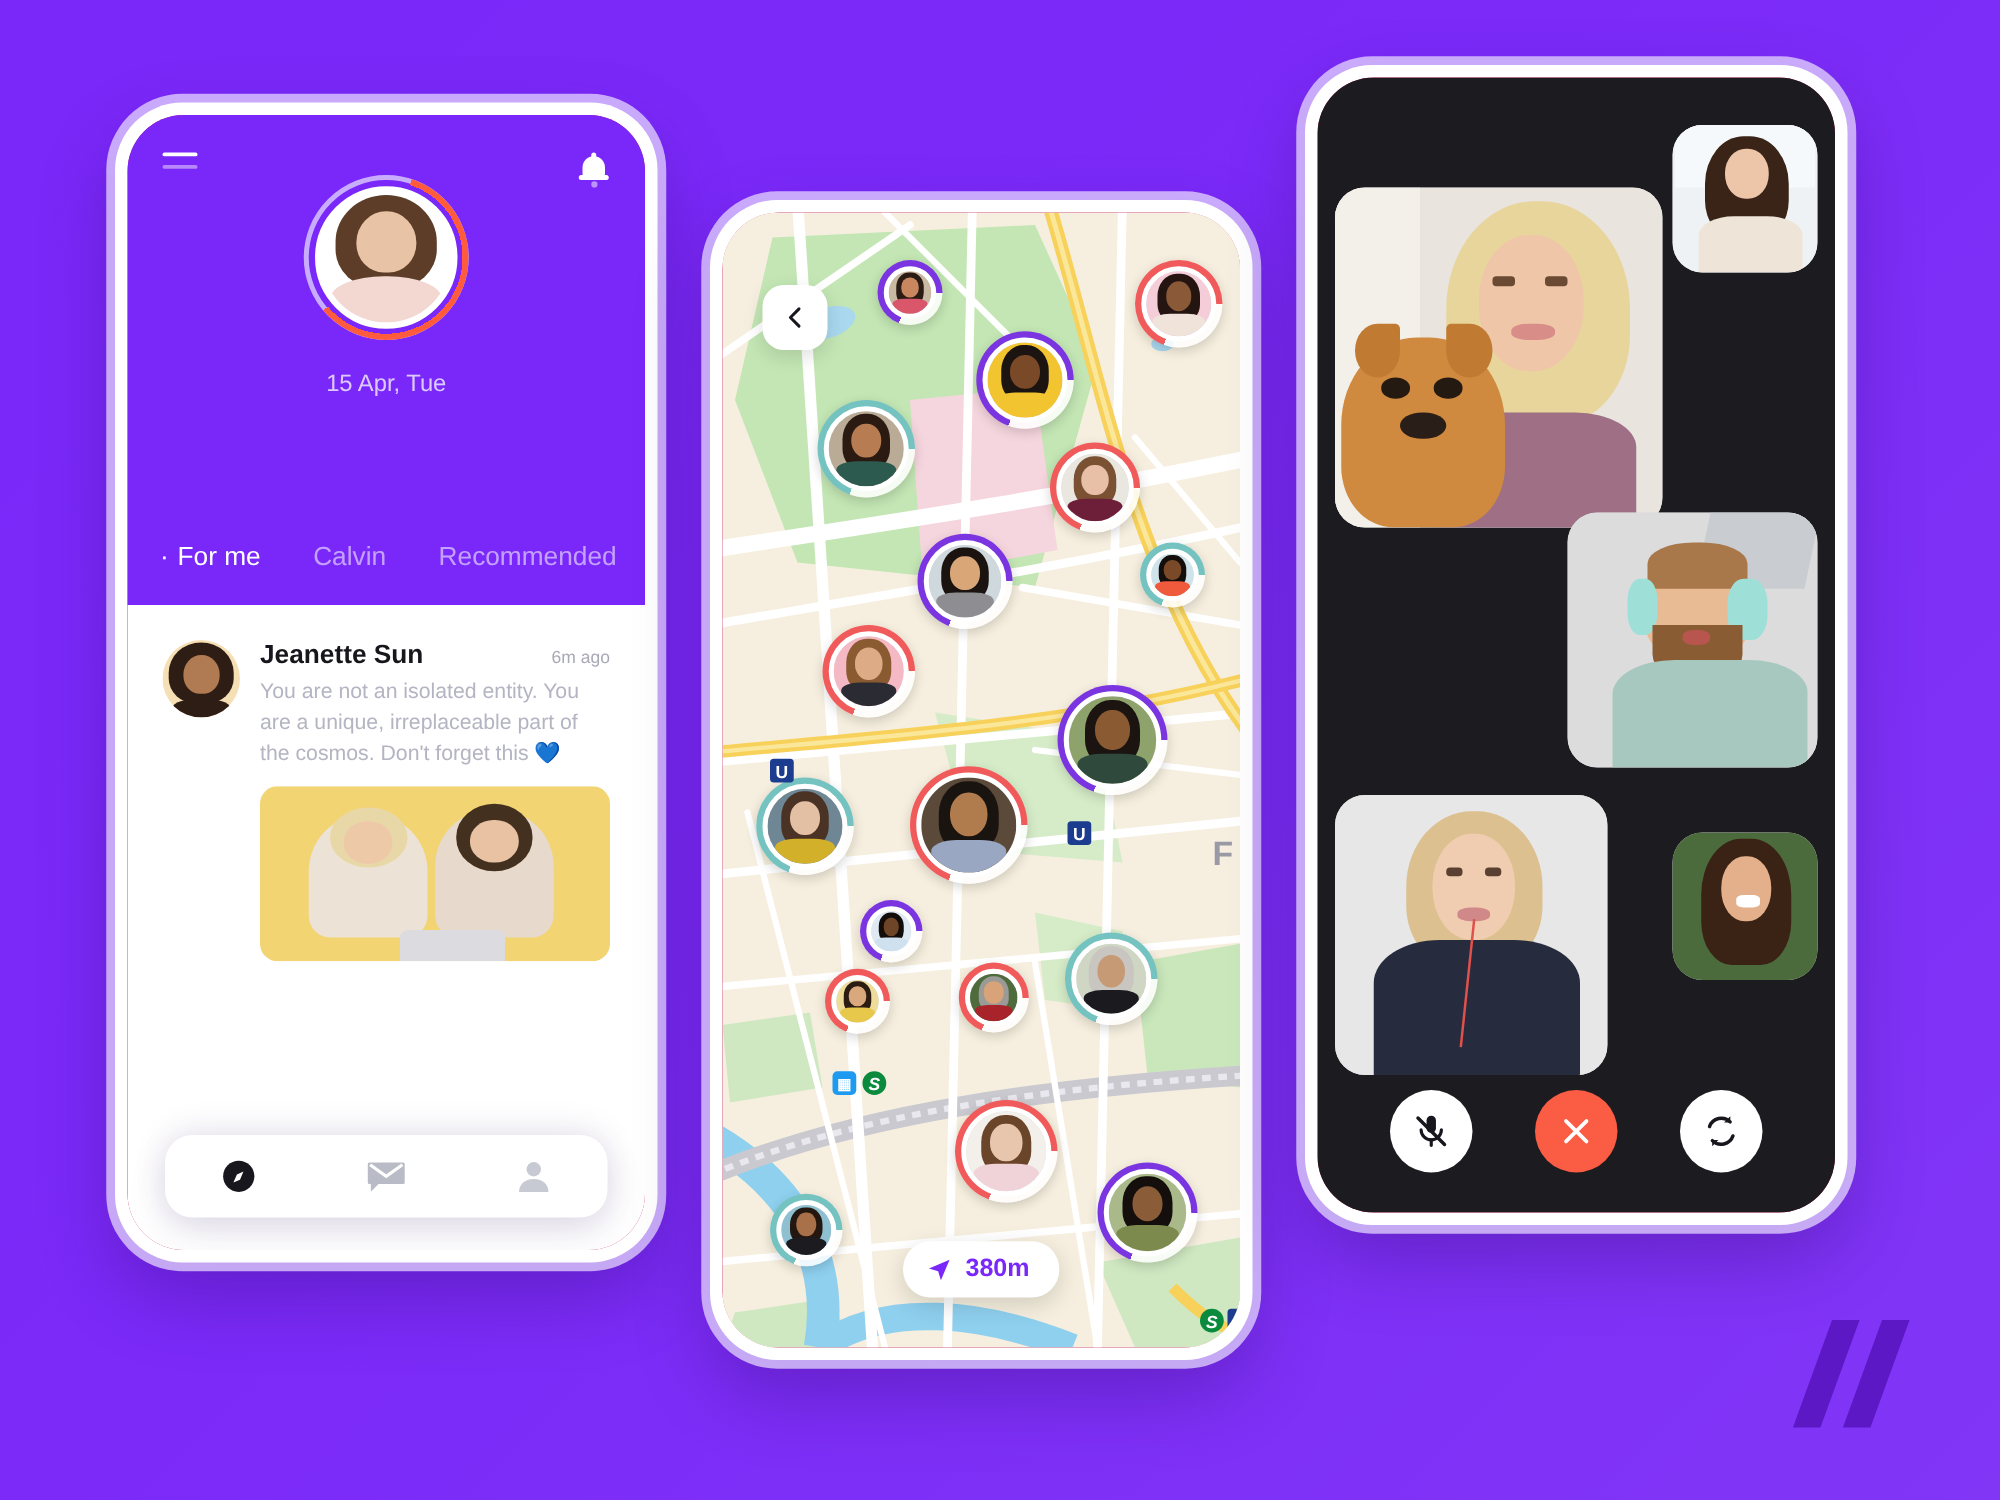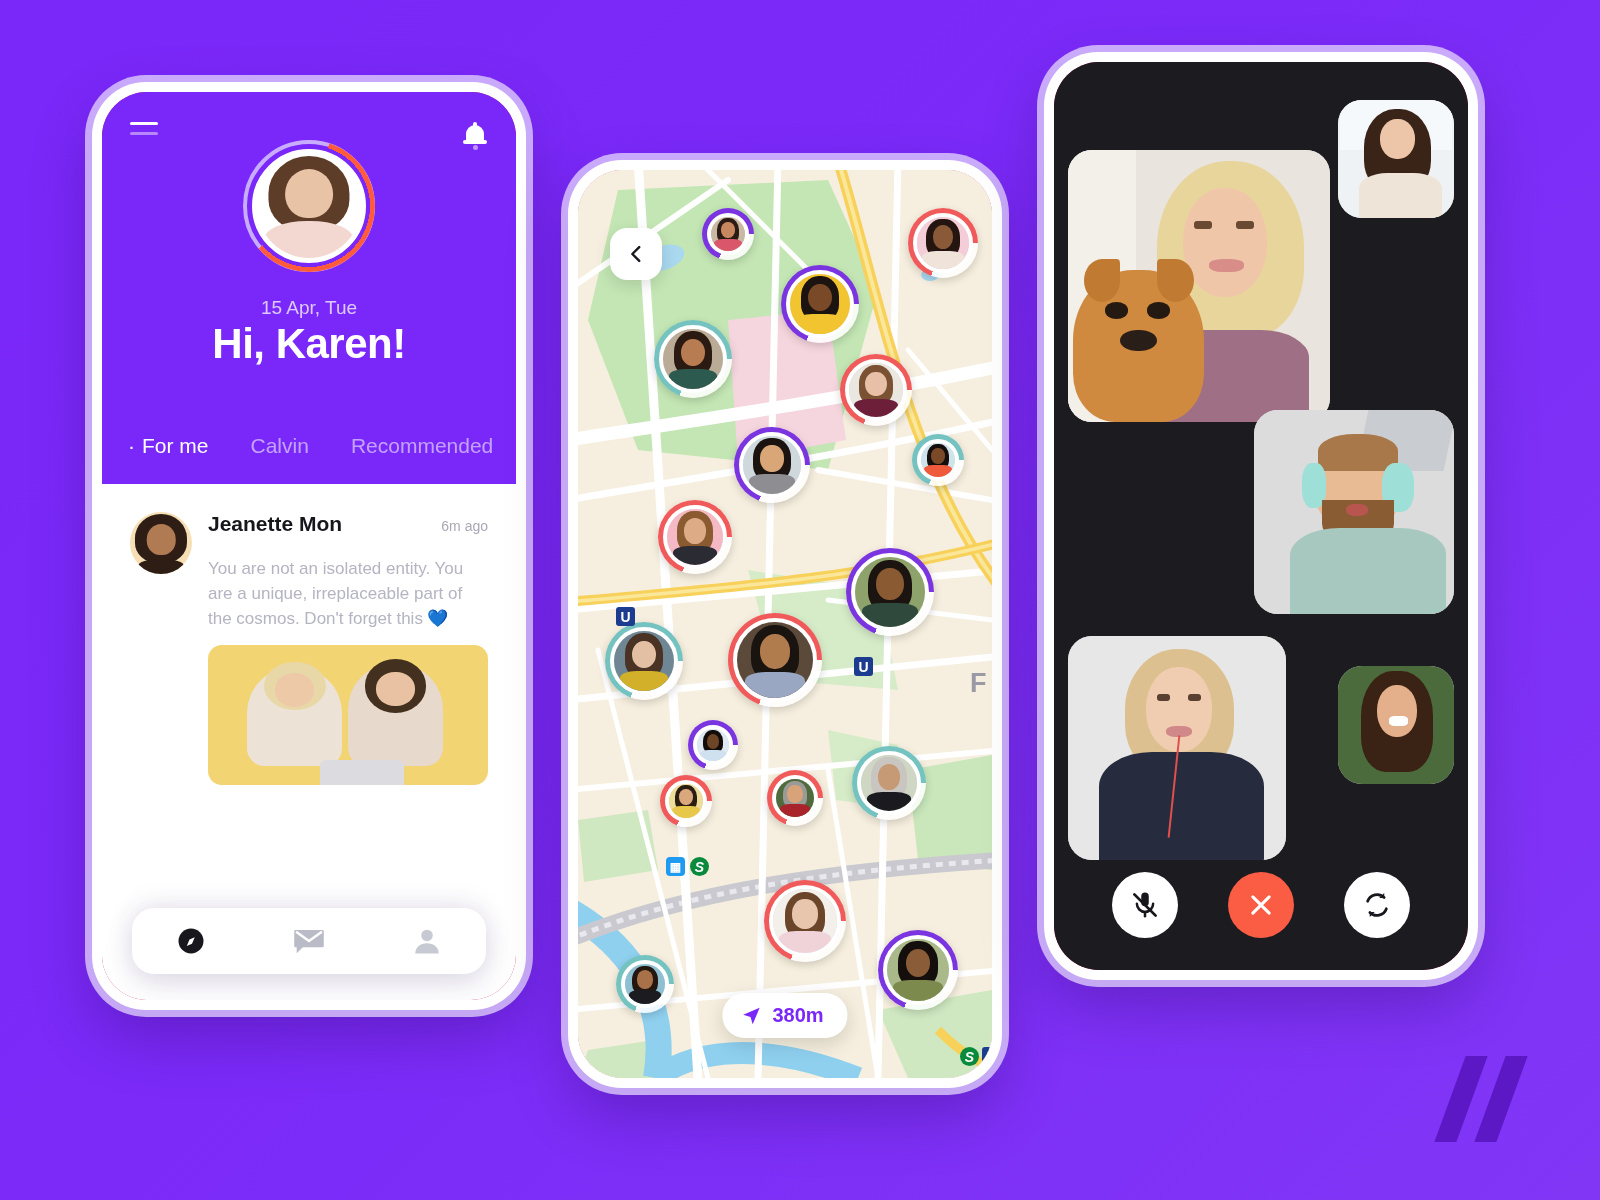--- a/index.html
+++ b/index.html
@@ -89,21 +89,21 @@
   .post { display: flex; gap: 16px; padding: 28px 28px 0 28px; position: relative; }
   .post + .post::before {
     content: ""; position: absolute; left: 28px; right: 28px; top: 0;
     height: 1px; background: #ececf1;
   }
   .post-av { width: 62px; height: 62px; border-radius: 50%; flex: none; overflow: hidden; position: relative; }
   .post-body { flex: 1; min-width: 0; }
   .post-head { display: flex; justify-content: space-between; align-items: baseline; }
   .post-name { font-size: 21px; font-weight: bold; color: #16161c; }
   .post-time { font-size: 14px; color: #a9a9b6; white-space: nowrap; }
-  .post-text { font-size: 17px; line-height: 1.46; color: #b4b4c2; margin-top: 21px; }
+  .post-text { font-size: 17px; line-height: 1.46; color: #b4b4c2; margin-top: 5px; }
   .post-img { margin-top: 14px; border-radius: 14px; height: 140px; overflow: hidden; position: relative; }
 
   .tabbar {
     position: absolute; left: 30px; right: 30px; bottom: 26px; height: 66px;
     background: #fff; border-radius: 22px;
     box-shadow: 0 -4px 26px rgba(60,40,110,0.10), 0 12px 30px rgba(60,40,110,0.13);
     display: flex; align-items: center;
   }
   .tabbar-item { flex: 1; display: flex; align-items: center; justify-content: center; cursor: pointer; }
 
@@ -191,21 +191,20 @@
           <div class="ph">
             <div class="bg" style="background:#ffffff"></div>
             <div class="hair" style="top:2%;width:78%;height:72%;background:#5d3d28"></div>
             <div class="face" style="top:14%;width:46%;height:48%;background:#e9c3a6"></div>
             <div class="body" style="width:86%;height:36%;background:#f3d8d2"></div>
           </div>
         </div>
       </div>
 
       <div class="date-line">15 Apr, Tue</div>
-      <div class="greeting">Hi, Karen!</div>
 
       <div class="tabs">
         <div class="tab active">For me</div>
         <div class="tab">Calvin</div>
         <div class="tab">Recommended</div>
       </div>
     </div>
 
     <div class="feed">
 
@@ -213,21 +212,21 @@
         <div class="post-av">
           <div class="ph">
             <div class="bg" style="background:#f6dfb4"></div>
             <div class="hair" style="top:4%;width:84%;height:78%;background:#2d1d14"></div>
             <div class="face" style="top:20%;width:46%;height:50%;background:#b07a52"></div>
             <div class="body" style="width:74%;height:24%;background:#2d1d14"></div>
           </div>
         </div>
         <div class="post-body">
           <div class="post-head">
-            <div class="post-name">Jeanette Mon</div>
+            <div class="post-name">Jeanette Sun</div>
             <div class="post-time">6m ago</div>
           </div>
           <div class="post-text">You are not an isolated entity. You are a unique, irreplaceable part of the cosmos. Don't forget this 💙</div>
           <div class="post-img">
             <div class="ph">
               <div class="bg" style="background:#f2d473"></div>
               <div style="position:absolute;left:14%;top:16%;width:34%;height:70%;background:#ece3d6;border-radius:46% 46% 18% 18%"></div>
               <div style="position:absolute;left:20%;top:12%;width:22%;height:34%;background:#e8d8a8;border-radius:50%"></div>
               <div style="position:absolute;left:24%;top:20%;width:14%;height:24%;background:#eec9a8;border-radius:48%"></div>
               <div style="position:absolute;left:50%;top:14%;width:34%;height:72%;background:#e7d9cb;border-radius:44% 44% 18% 18%"></div>

